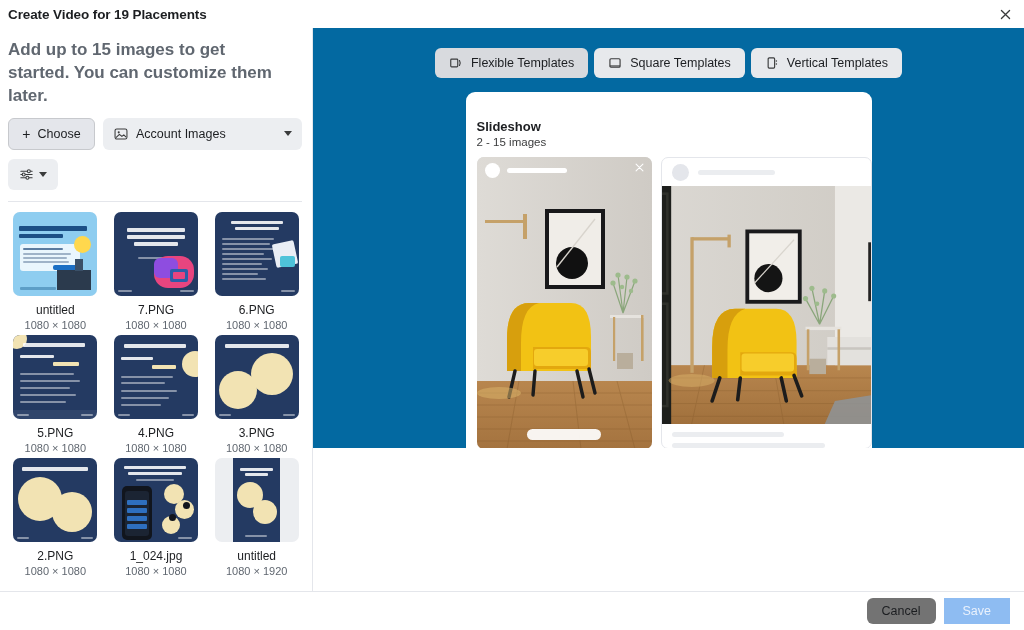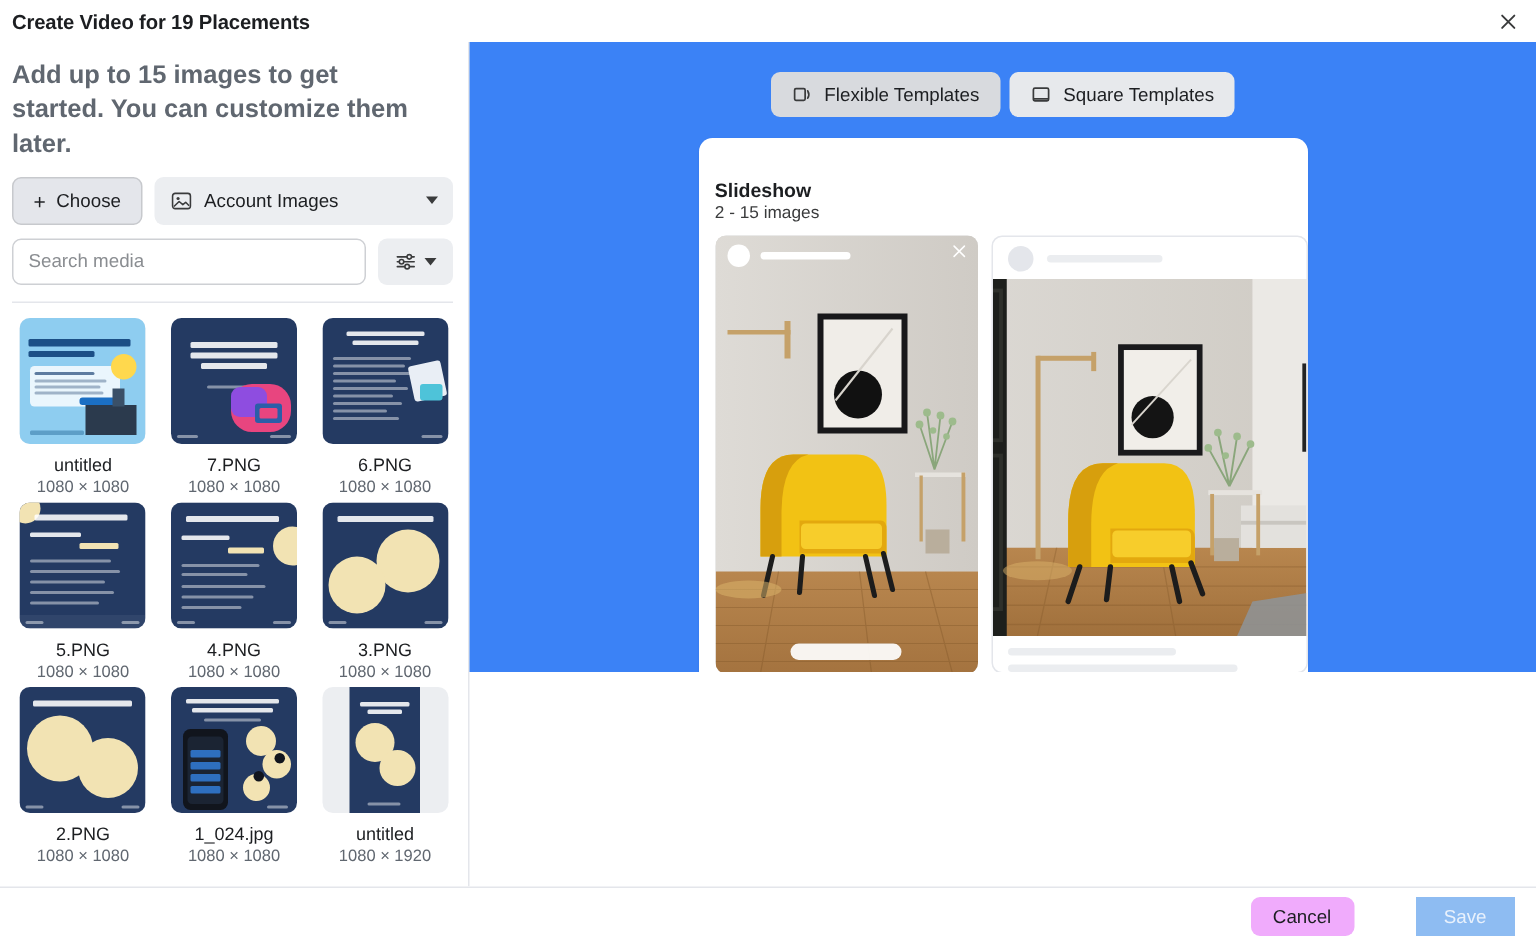--- a/index.html
+++ b/index.html
@@ -113,21 +113,21 @@
   .art-portrait { width: 47px; height: 84px; background: #243a62; position: relative; }
   .t-line { position: absolute; background: rgba(255,255,255,0.88); border-radius: 1px; }
   .t-line-d { position: absolute; background: rgba(255,255,255,0.45); border-radius: 1px; }
   .t-circle { position: absolute; border-radius: 50%; background: #f2e3b3; }
   .t-blob { position: absolute; border-radius: 50%; }
 
   
   .right-panel {
     position: absolute; left: 313px; top: 28px;
     width: 711px; height: 420px;
-    background: #3b82f6; overflow: hidden;
+    background: #0369a1; overflow: hidden;
   }
   .tabs {
     display: flex; justify-content: center; gap: 6px;
     padding: 20px 0 14px 0;
   }
   .tab {
     height: 30px; padding: 0 14px; border-radius: 6px;
     display: flex; align-items: center; gap: 8px;
     font-size: 12.5px; color: #1c1e21; cursor: pointer;
     background: #e7e9ec;
@@ -187,28 +187,27 @@
   .room { position: absolute; inset: 0; }
 
   
   .footer {
     position: absolute; left: 0; bottom: 0; width: 1024px; height: 39px;
     background: #ffffff; border-top: 1px solid #e4e6eb;
     display: flex; align-items: center; justify-content: flex-end;
     gap: 8px; padding: 0 14px;
   }
   .btn-cancel {
-    height: 26px; padding: 0 15px; border-radius: 6px; background: #f0abfc;
+    height: 26px; padding: 0 15px; border-radius: 6px; background: #737373;
     display: flex; align-items: center; font-size: 12.5px; color: #1c1e21; cursor: pointer;
   }
   .btn-save {
     height: 26px; padding: 0 19px; border-radius: 0; background: #8ebcf2;
     display: flex; align-items: center; font-size: 12.5px; color: #e9f1fc;
     cursor: default;
-    margin-left: 33px;
   }
 </style>
 </head>
 <body>
 
 <div id="app">
 
   <div class="titlebar">
     <div class="dialog-title">Create Video for 19 Placements</div>
     <div class="close-btn">
@@ -234,21 +233,20 @@
             <rect x="1.2" y="2.2" width="13.6" height="11.6" rx="2" fill="none" stroke="#3a3b3c" stroke-width="1.2"></rect>
             <circle cx="5.4" cy="6.1" r="1.2" fill="#3a3b3c"></circle>
             <path d="M2.2 12.2 L6.2 8.4 L9 10.8 L11.2 9 L13.8 11.6" fill="none" stroke="#3a3b3c" stroke-width="1.2" stroke-linejoin="round"></path>
           </svg>
           <span class="acct-label">Account Images</span>
           <span class="caret"></span>
         </div>
       </div>
 
       <div class="search-row">
-        <input class="search-input" type="text" placeholder="Search media" style="">
         <div class="filter-btn">
           <svg class="sliders" width="15" height="15" viewBox="0 0 16 16">
             <path d="M2 4.5 H14 M2 8 H14 M2 11.5 H14" stroke="#3a3b3c" stroke-width="1.15" stroke-linecap="round"></path>
             <circle cx="10.5" cy="4.5" r="1.6" fill="#eceef1" stroke="#3a3b3c" stroke-width="1.15"></circle>
             <circle cx="5" cy="8" r="1.6" fill="#eceef1" stroke="#3a3b3c" stroke-width="1.15"></circle>
             <circle cx="9" cy="11.5" r="1.6" fill="#eceef1" stroke="#3a3b3c" stroke-width="1.15"></circle>
           </svg>
           <span class="caret"></span>
         </div>
       </div>
@@ -440,20 +438,28 @@
           <path d="M12 5.2 Q13.6 8 12 10.8" fill="none" stroke="#3a3b3c" stroke-width="1.3" stroke-linecap="round"></path>
         </svg>
         <span>Flexible Templates</span>
       </div>
       <div class="tab">
         <svg class="tab-ico" width="14" height="14" viewBox="0 0 16 16">
           <rect x="2.2" y="3.2" width="11.6" height="9.6" rx="1.2" fill="none" stroke="#3a3b3c" stroke-width="1.3"></rect>
           <path d="M2.2 11.4 H13.8" stroke="#3a3b3c" stroke-width="1.3"></path>
         </svg>
         <span>Square Templates</span>
+      </div>
+      <div class="tab">
+        <svg class="tab-ico" width="14" height="14" viewBox="0 0 16 16">
+          <rect x="3.6" y="2.2" width="7.4" height="11.6" rx="1.2" fill="none" stroke="#3a3b3c" stroke-width="1.3"></rect>
+          <circle cx="13" cy="5.6" r="0.85" fill="#3a3b3c"></circle>
+          <circle cx="13" cy="9.2" r="0.85" fill="#3a3b3c"></circle>
+        </svg>
+        <span>Vertical Templates</span>
       </div>
     </div>
 
     <div class="cards">
 
       <div class="card">
         <div class="card-title">Slideshow</div>
         <div class="card-sub">2 - 15 images</div>
         <div class="previews">
 

